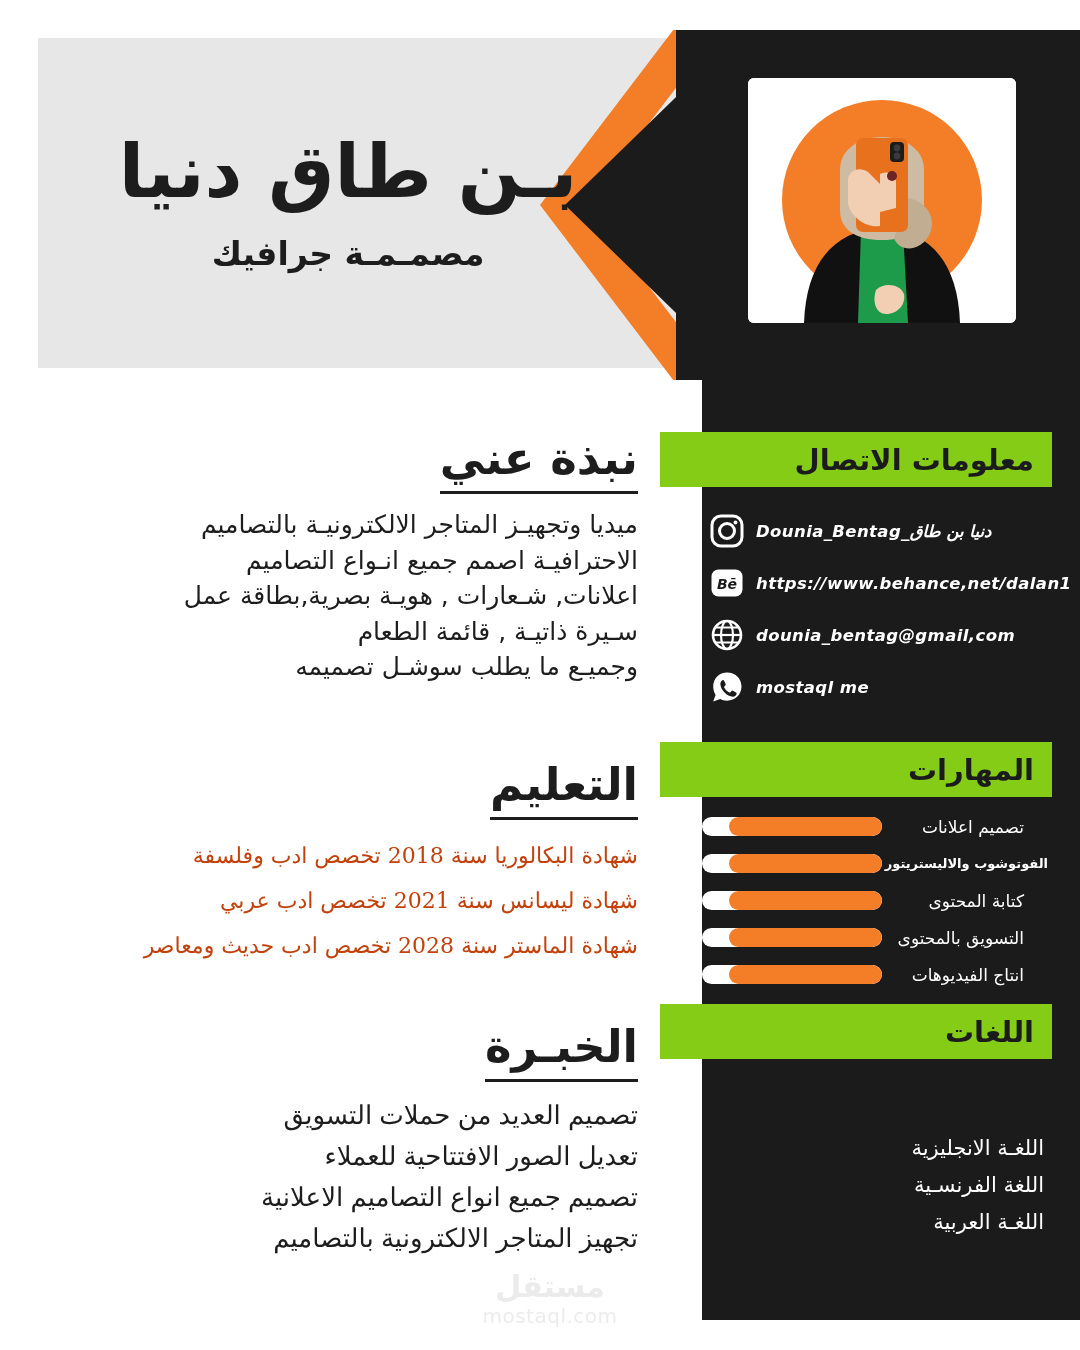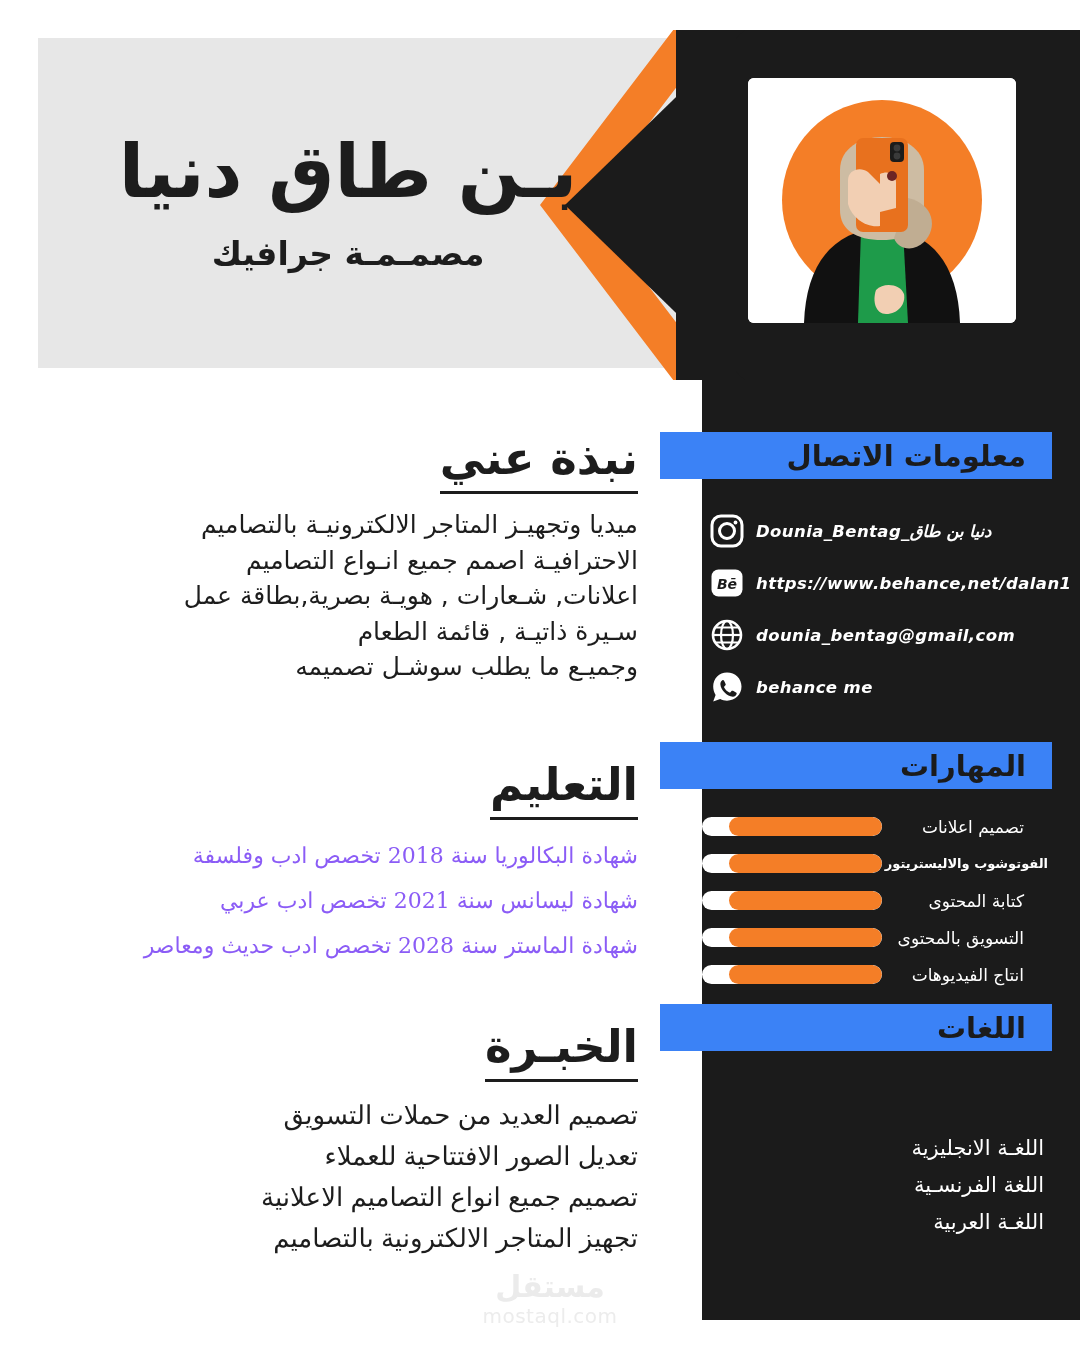--- a/index.html
+++ b/index.html
@@ -55,23 +55,23 @@
 
   
   .avatar-frame{
     position:absolute;left:748px;top:78px;width:268px;height:245px;
     background:#ffffff;border-radius:6px;z-index:5;overflow:hidden;
   }
   .avatar-svg{display:block;width:100%;height:100%;}
 
   
   .bar{
-    position:absolute;left:660px;width:392px;height:47px;background:#3b82f6;
+    position:absolute;left:660px;width:392px;height:55px;background:#84cc16;
     z-index:6;display:flex;align-items:center;justify-content:flex-start;
-    padding-right:8px;box-sizing:border-box;
+    padding-right:0;box-sizing:border-box;
   }
   .bar span{
     display:block;width:100%;text-align:right;padding-right:18px;
     box-sizing:border-box;font-size:29px;font-weight:bold;color:#1b1b1b;
     letter-spacing:0.5px;direction:rtl;
   }
   #bar-contact{top:432px;}
   #bar-skills{top:742px;}
   #bar-lang{top:1004px;}
 
@@ -116,21 +116,21 @@
     font-size:45px;font-weight:bold;color:#1d1d1d;text-align:right;
     margin:0 0 18px 0;padding-bottom:4px;display:block;
   }
   .sec-title u{text-decoration:none;border-bottom:3px solid #1d1d1d;padding-bottom:6px;}
   .about-body{
     font-size:25px;line-height:1.42;color:#1d1d1d;text-align:right;margin:0;
     font-family:"DejaVu Sans","Liberation Sans",sans-serif;
   }
   .about-body div{white-space:nowrap;}
   .edu-body{
-    font-size:22px;line-height:2.05;color:#8b5cf6;text-align:right;margin:0;
+    font-size:22px;line-height:2.05;color:#c2410c;text-align:right;margin:0;
     font-family:"DejaVu Serif","Liberation Serif",serif;
   }
   .edu-body div{white-space:nowrap;}
   .exp-body{
     font-size:26px;line-height:1.58;color:#1d1d1d;text-align:right;margin:0;
     font-family:Liberation Sans, sans-serif;
   }
   .exp-body div{white-space:nowrap;}
 
   .sec-about{position:absolute;left:40px;top:432px;width:598px;}
@@ -216,21 +216,21 @@
       <svg class="c-ico" viewBox="0 0 34 34">
         <circle cx="17" cy="17" r="14" fill="none" stroke="#ffffff" stroke-width="2.6"></circle>
         <ellipse cx="17" cy="17" rx="6" ry="14" fill="none" stroke="#ffffff" stroke-width="2.2"></ellipse>
         <line x1="3" y1="17" x2="31" y2="17" stroke="#ffffff" stroke-width="2.2"></line>
         <line x1="5.2" y1="9.5" x2="28.8" y2="9.5" stroke="#ffffff" stroke-width="2"></line>
         <line x1="5.2" y1="24.5" x2="28.8" y2="24.5" stroke="#ffffff" stroke-width="2"></line>
       </svg>
     </div>
 
     <div class="c-row">
-      <span class="c-txt">behance me</span>
+      <span class="c-txt">mostaql me</span>
       <svg class="c-ico" viewBox="0 0 34 34">
         <path d="M17 2.5 C25.3 2.5 31.5 8.6 31.5 16.6 C31.5 24.6 25.3 30.7 17 30.7 C14.5 30.7 12.2 30.1 10.2 29.1 L3.2 31.4 L5.6 24.9 C4.1 22.5 3.2 19.7 3.2 16.6 C3.2 8.6 9.2 2.5 17 2.5 Z" fill="#ffffff"></path>
         <path d="M12.4 10.2 C13.1 10 13.8 10.1 14.2 10.9 L15.6 14 C15.9 14.7 15.7 15.1 15.2 15.6 L14.3 16.5 C14 16.8 14 17.2 14.2 17.6 C15.3 19.8 17.1 21.5 19.4 22.4 C19.8 22.6 20.2 22.5 20.5 22.2 L21.5 21.1 C21.9 20.6 22.4 20.5 23 20.8 L26 22.4 C26.7 22.8 26.8 23.5 26.6 24.1 C26.1 25.7 24.5 26.9 22.8 26.8 C17.1 26.4 10.9 20.3 10.4 14.6 C10.2 12.8 11 11 12.4 10.2 Z" fill="#1b1b1b"></path>
       </svg>
     </div>
   </div>
 
   <div class="bar" id="bar-skills">
     <span>المهارات</span>
   </div>

